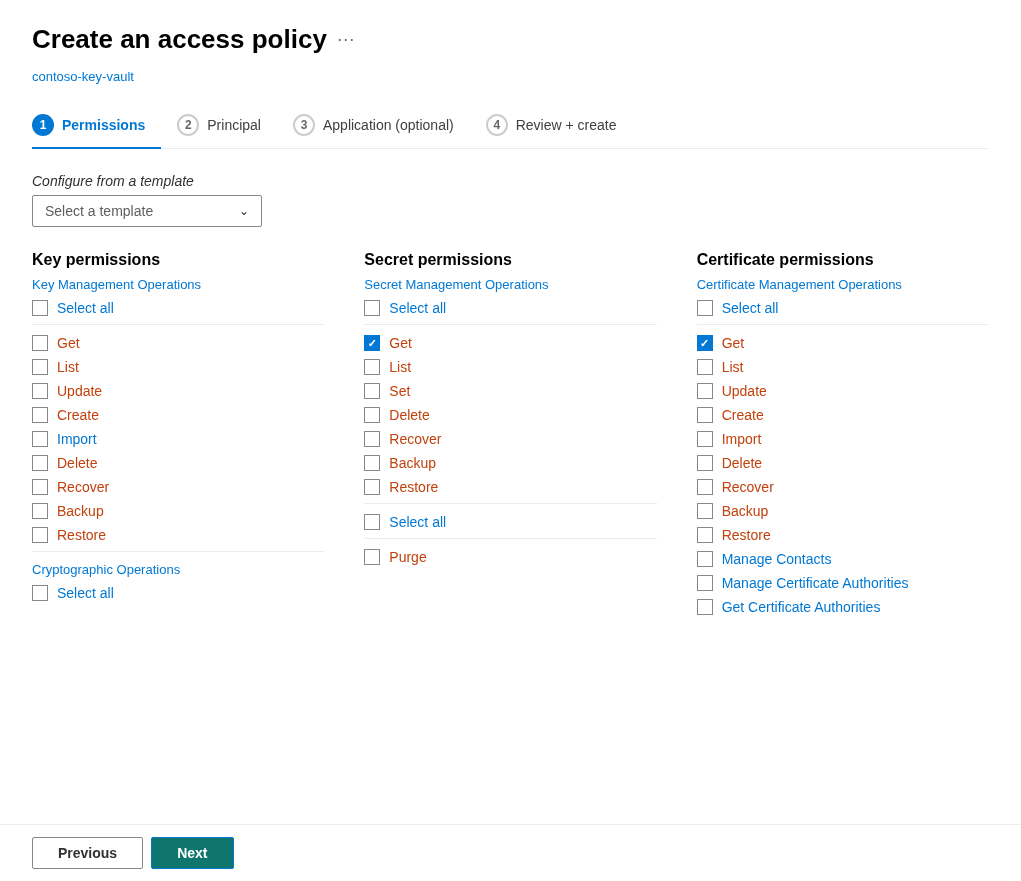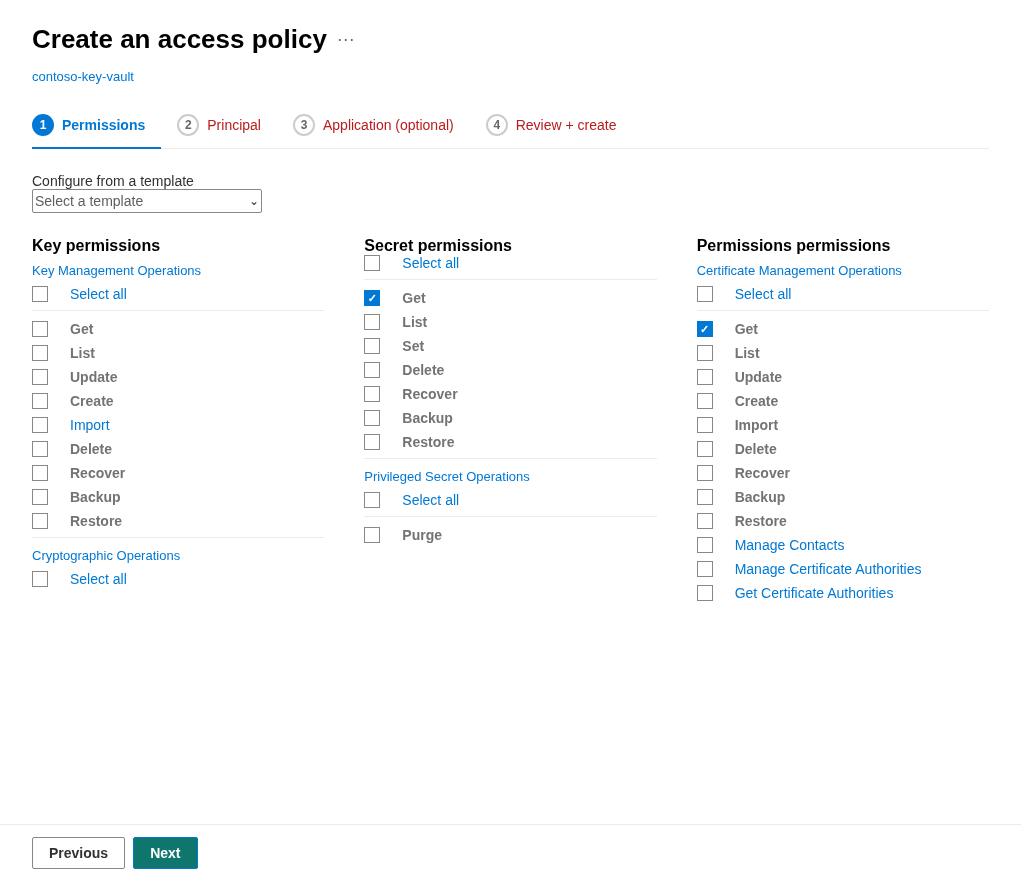--- a/index.html
+++ b/index.html
@@ -88,47 +88,48 @@
     }
 
     .step.active .step-number {
       background: #0078d4;
       border-color: #0078d4;
       color: #fff;
     }
 
     .step-label {
       font-size: 14px;
-      color: #b91c1c;
+      color: #404040;
     }
 
     .step.active .step-label {
       color: #0078d4;
       font-weight: 600;
     }
 
     
     .template-section {
       margin-bottom: 24px;
     }
 
     .template-label {
       font-size: 14px;
       color: #323130;
-      margin-bottom: 0;
+      margin-bottom: 6px;
+      font-style: italic;
     }
 
     .template-select {
       width: 230px;
-      height: 24px;
+      height: 32px;
       border: 1px solid #8a8886;
       display: flex;
       align-items: center;
       justify-content: space-between;
-      padding: 0 2px;
+      padding: 0 12px;
       cursor: pointer;
       background: #fff;
       border-radius: 2px;
       text-align: center;
     }
 
     .template-select-text {
       color: #605e5c;
       font-size: 14px;
     }
@@ -154,33 +155,32 @@
     .section-title {
       font-size: 13px;
       color: #0078d4;
       margin-bottom: 8px;
       margin-top: 8px;
     }
 
     .checkbox-row {
       display: flex;
       align-items: flex-end;
-      gap: 22px;
+      gap: 9px;
       margin-bottom: 8px;
     }
 
     .checkbox-row label {
       font-size: 14px;
       color: #0078d4;
       cursor: pointer;
     }
 
     .checkbox-row label.normal {
-      color: #737373;
-      font-weight: bold;
+      color: #c2410c;
     }
 
     .divider {
       height: 1px;
       background: #edebe9;
       margin: 8px 0 10px 0;
     }
 
     .cb {
       width: 16px;
@@ -211,21 +211,21 @@
       display: flex;
       align-items: center;
       gap: 8px;
       padding: 12px 32px;
       border-top: 1px solid #edebe9;
       background: #fff;
     }
 
     .btn {
       height: 32px;
-      padding: 0 16px;
+      padding: 0 25px;
       font-size: 14px;
       font-weight: 600;
       border-radius: 2px;
       cursor: pointer;
       border: 1px solid transparent;
     }
 
     .btn-secondary {
       background: #fff;
       border-color: #8a8886;
@@ -325,20 +325,21 @@
       <div class="divider"></div>
       <div class="section-title">Cryptographic Operations</div>
       <div class="checkbox-row">
         <div class="cb"></div>
         <label>Select all</label>
       </div>
     </div>
 
     <div class="permissions-col">
       <h3>Secret permissions</h3>
+      <div class="section-title">Secret Management Operations</div>
       <div class="checkbox-row">
         <div class="cb"></div>
         <label>Select all</label>
       </div>
       <div class="divider"></div>
       <div class="checkbox-row">
         <div class="cb checked"></div>
         <label class="normal">Get</label>
       </div>
       <div class="checkbox-row">
@@ -359,34 +360,33 @@
       </div>
       <div class="checkbox-row">
         <div class="cb"></div>
         <label class="normal">Backup</label>
       </div>
       <div class="checkbox-row">
         <div class="cb"></div>
         <label class="normal">Restore</label>
       </div>
       <div class="divider"></div>
-      <div class="section-title">Privileged Secret Operations</div>
       <div class="checkbox-row">
         <div class="cb"></div>
         <label>Select all</label>
       </div>
       <div class="divider"></div>
       <div class="checkbox-row">
         <div class="cb"></div>
         <label class="normal">Purge</label>
       </div>
     </div>
 
     <div class="permissions-col">
-      <h3>Permissions permissions</h3>
+      <h3>Certificate permissions</h3>
       <div class="section-title">Certificate Management Operations</div>
       <div class="checkbox-row">
         <div class="cb"></div>
         <label>Select all</label>
       </div>
       <div class="divider"></div>
       <div class="checkbox-row">
         <div class="cb checked"></div>
         <label class="normal">Get</label>
       </div>

